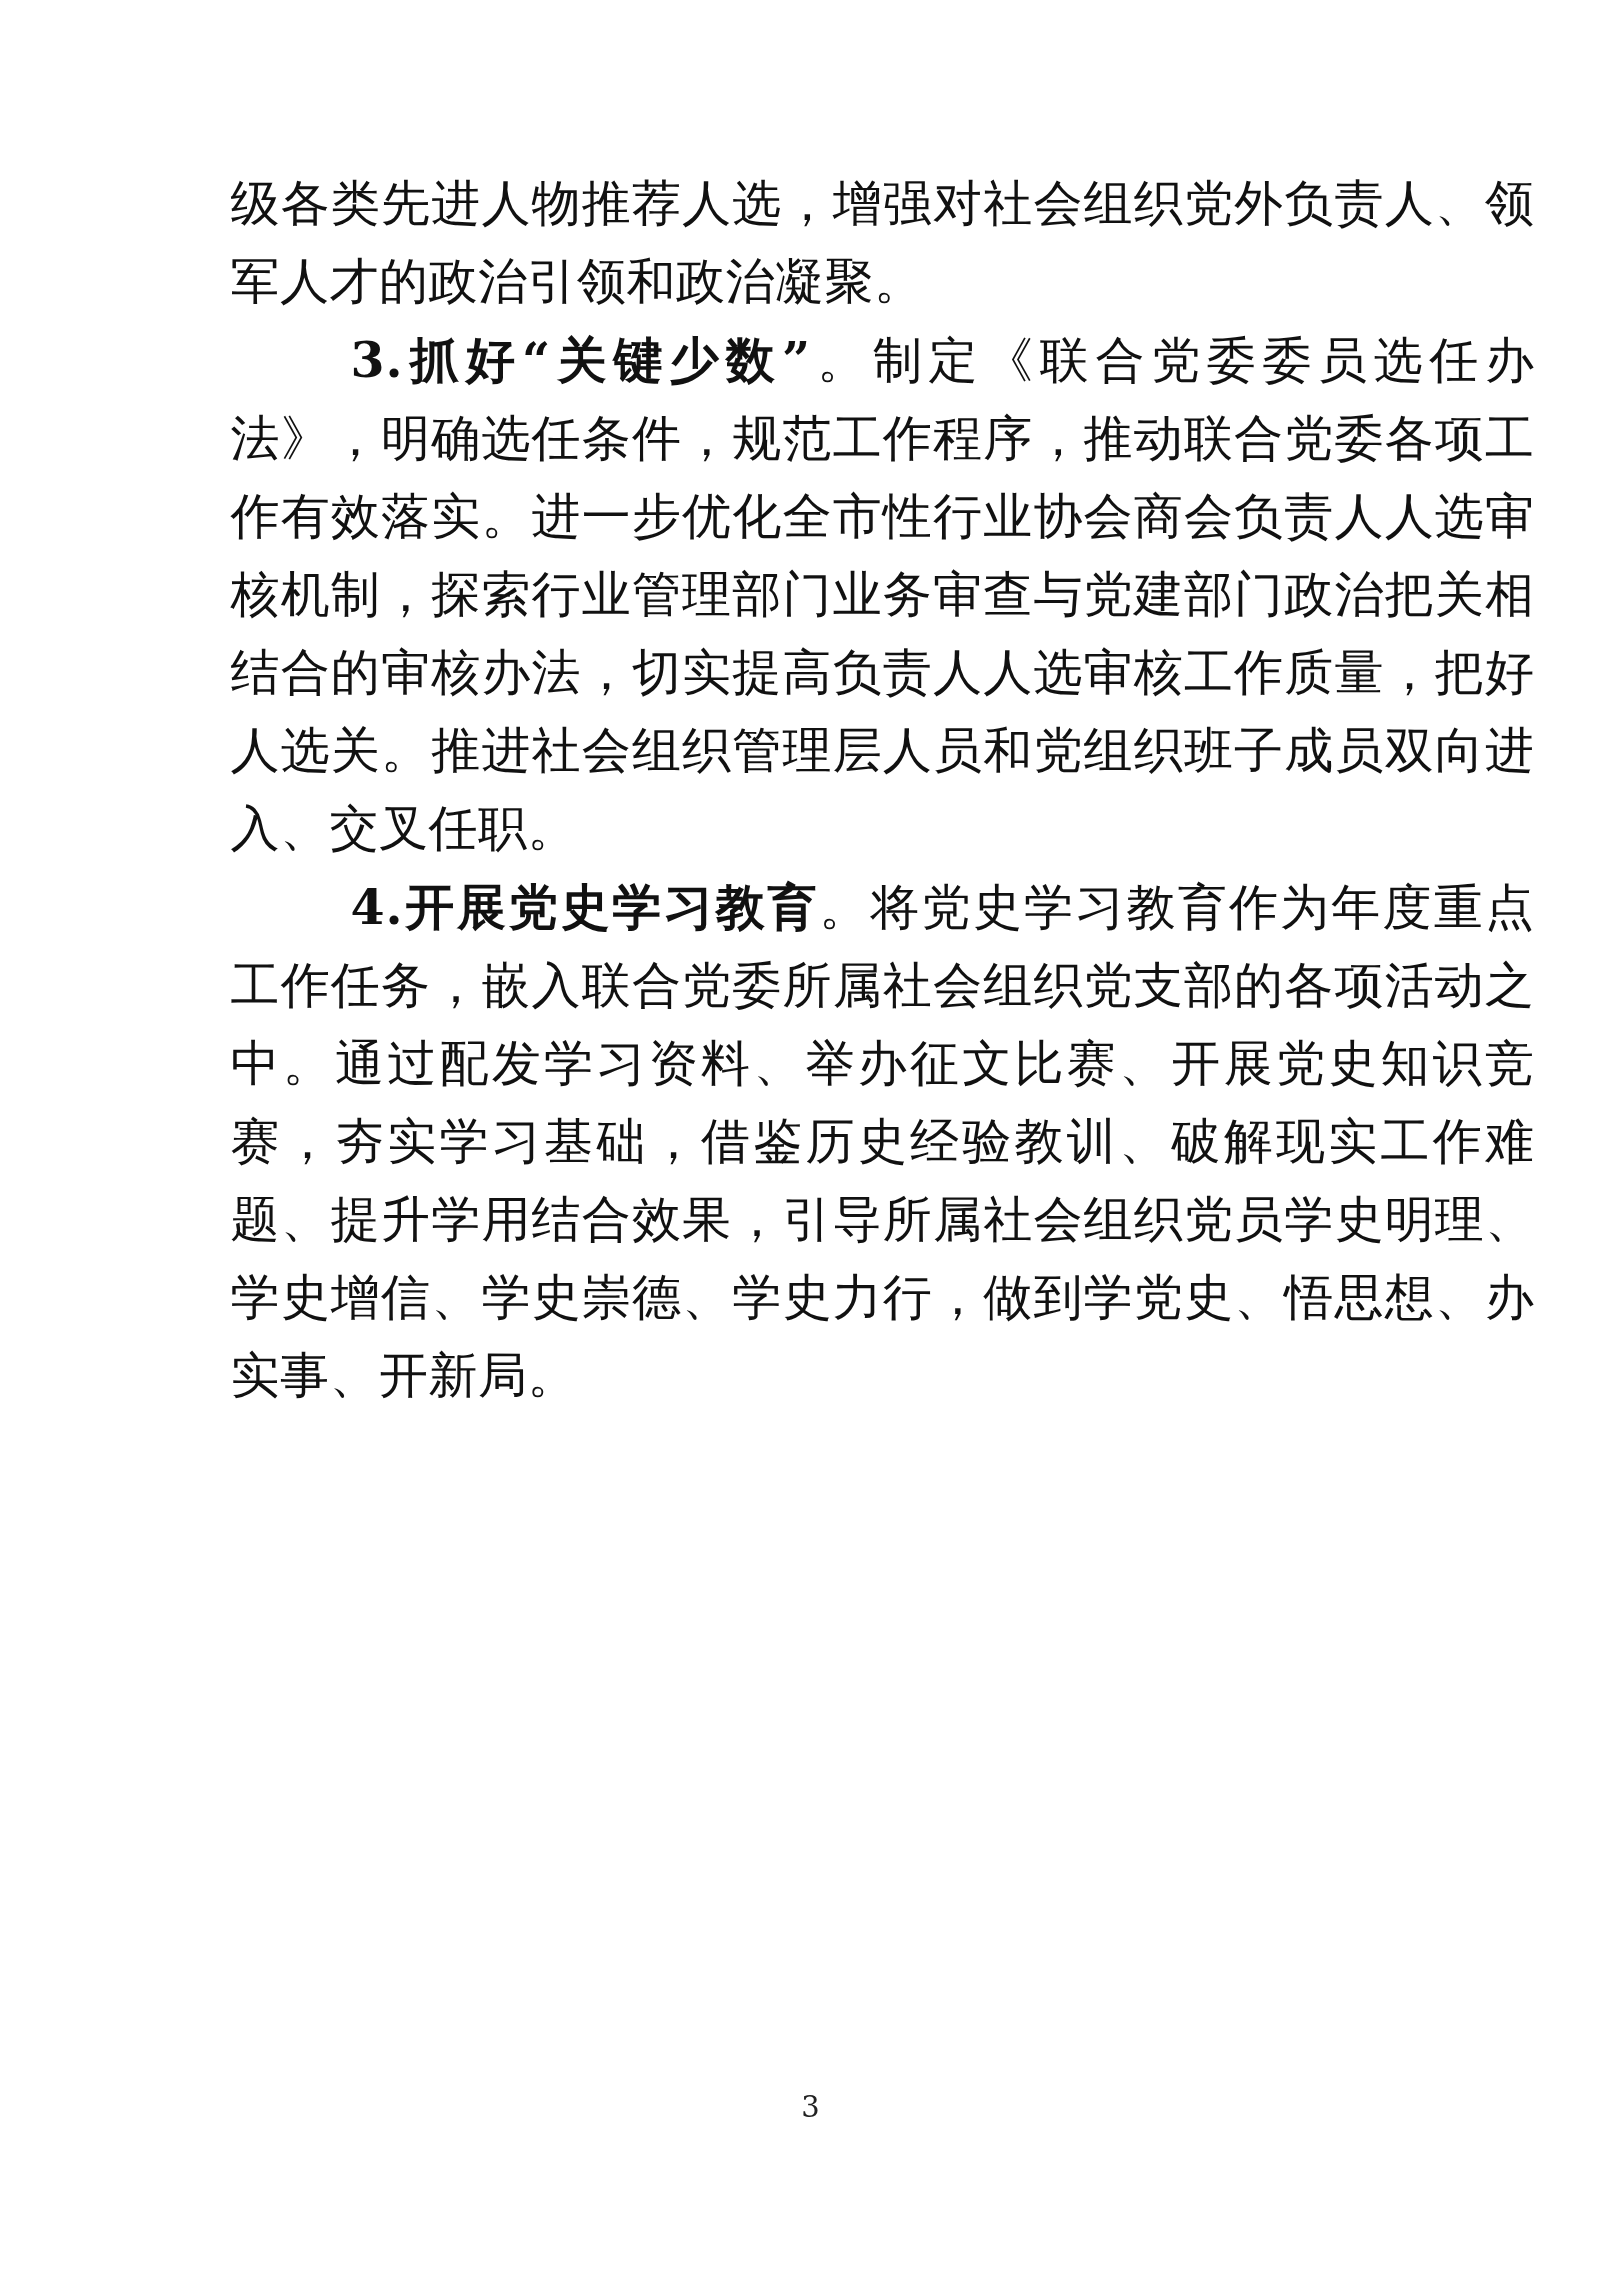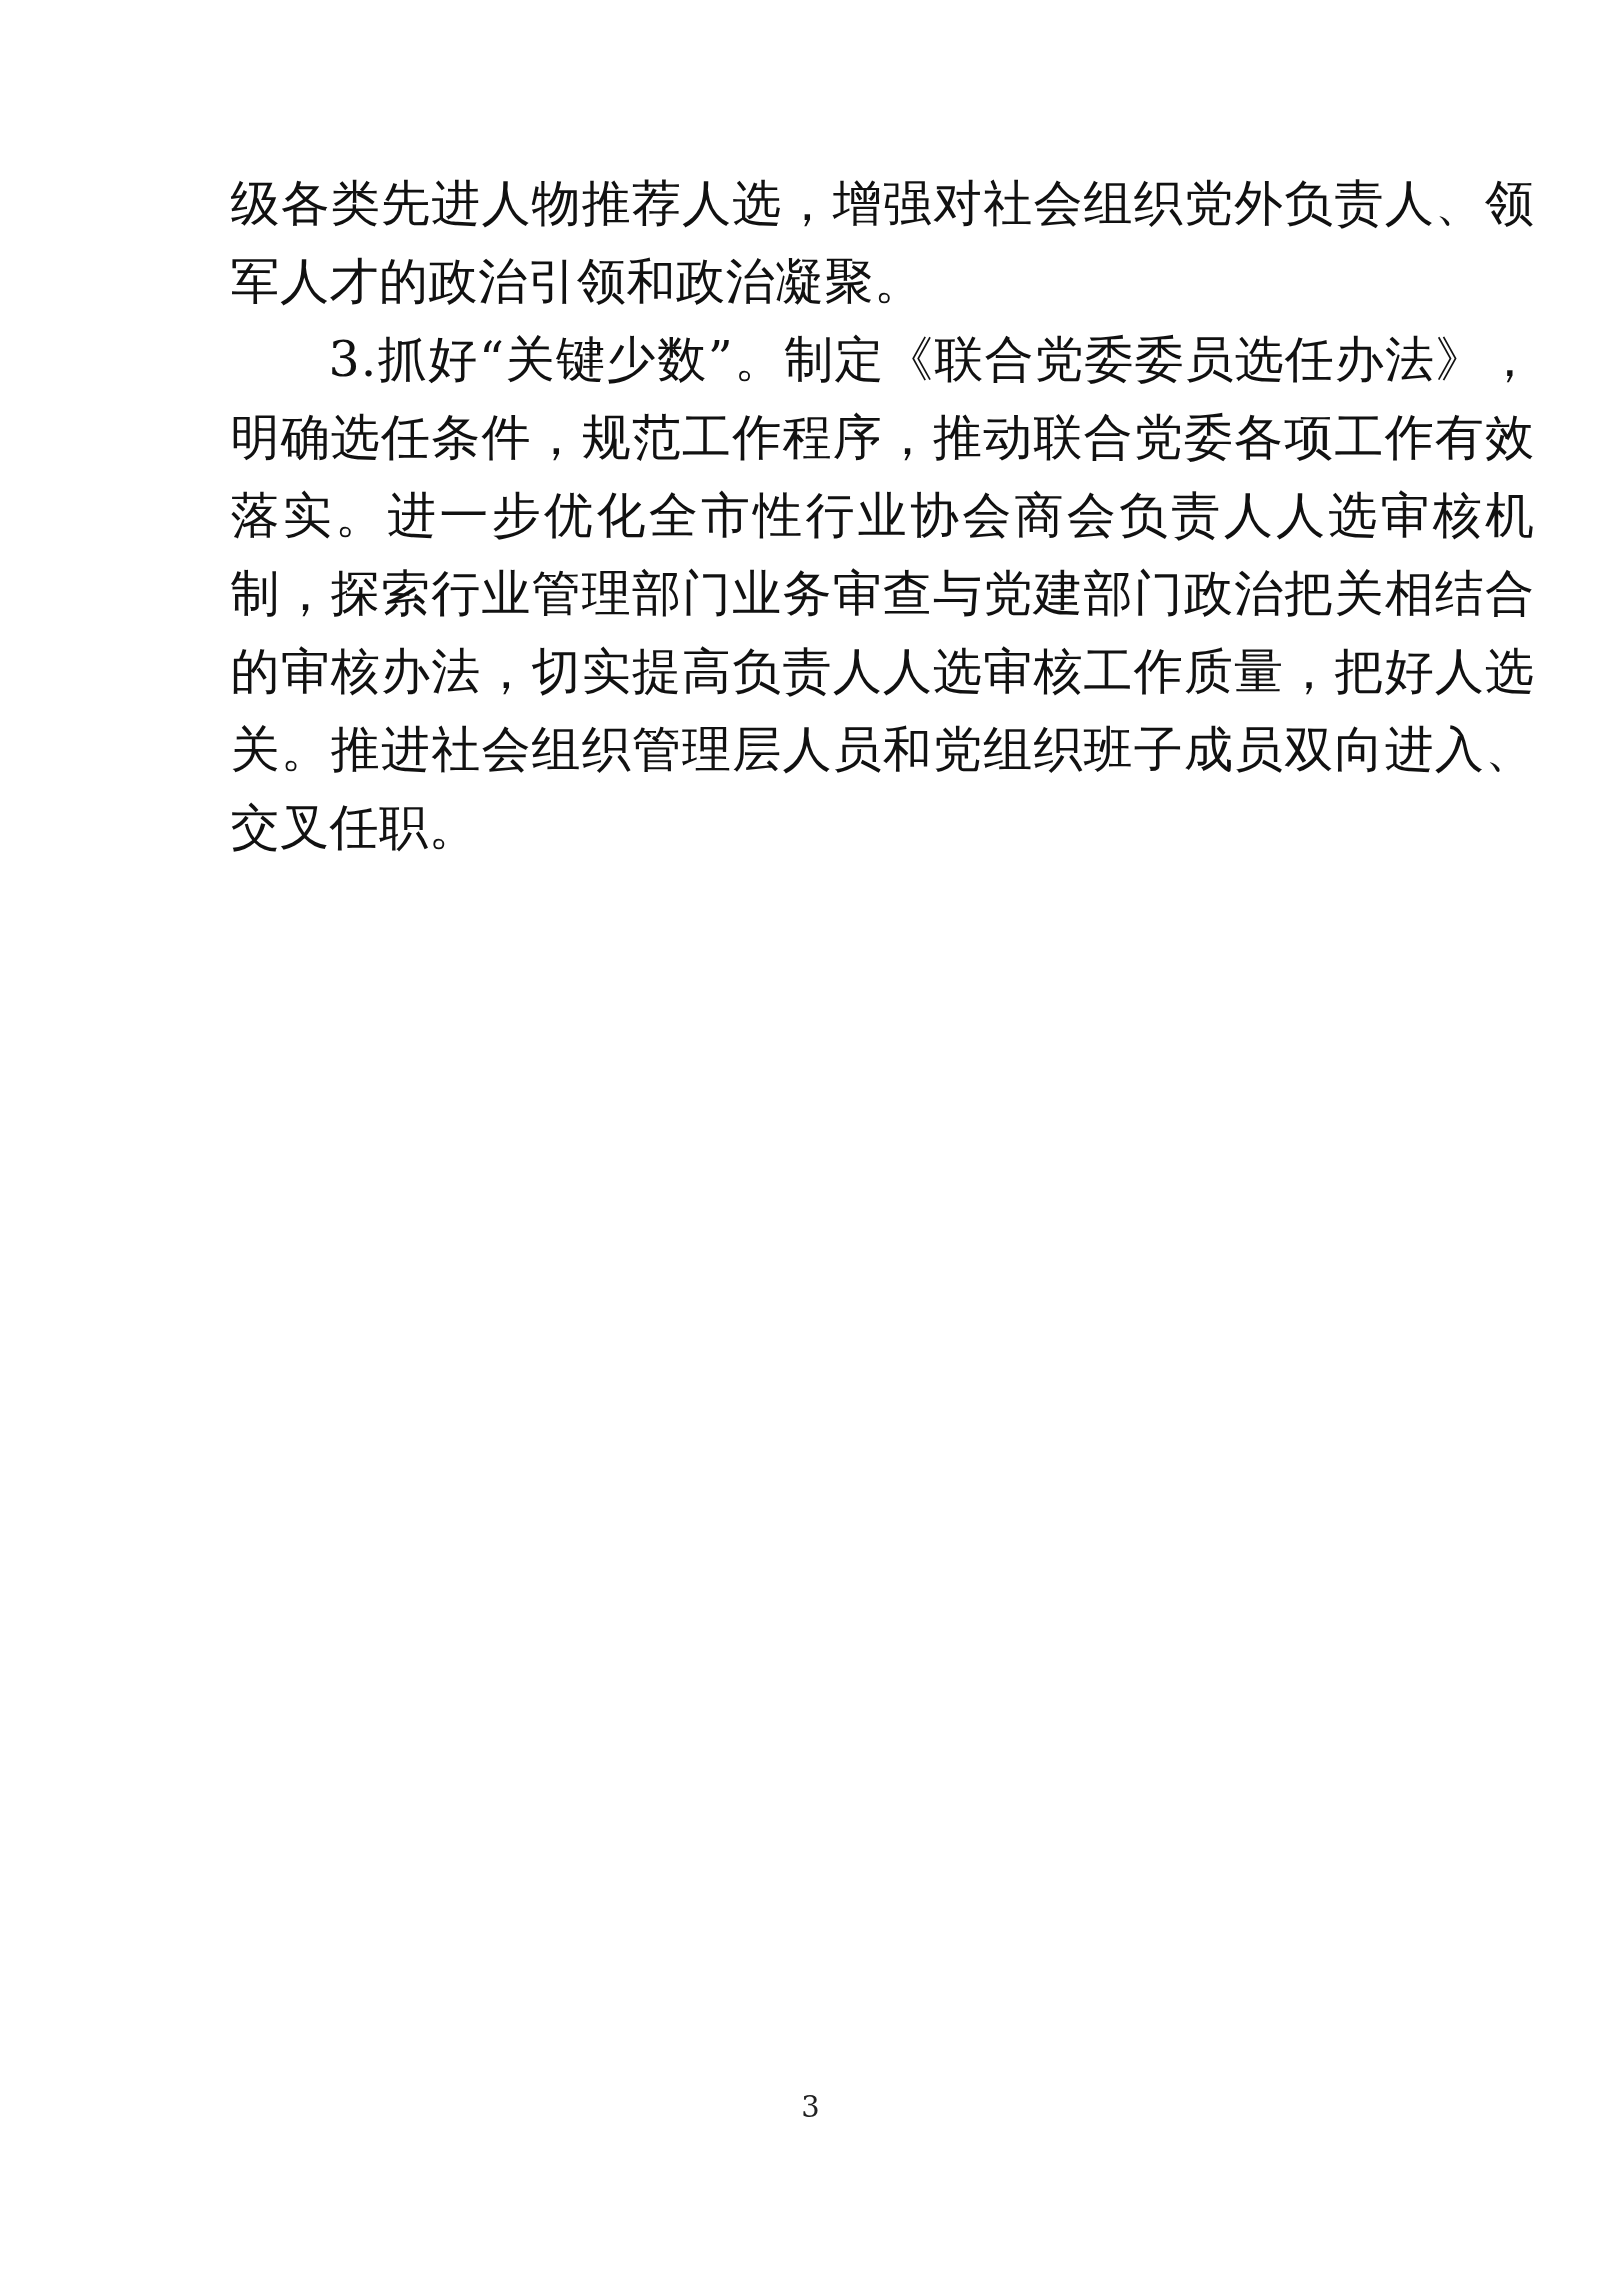--- a/index.html
+++ b/index.html
@@ -34,22 +34,23 @@
     font-weight: 400;
     -webkit-font-smoothing: none;
   }
   .para.indent {
     text-indent: 98px;
   }
   .para + .para {
     margin-top: 0px;
   }
   .lead {
-    font-weight: 400;
+    font-weight: 700;
     letter-spacing: 1px;
+    margin-left: 22px;
   }
   .page-number {
     position: absolute;
     left: 0;
     right: 0;
     top: 2090px;
     text-align: center;
     font-size: 29px;
     line-height: 35px;
     color: #222222;
@@ -64,20 +65,23 @@
   <div class="doc-body">
 
     <p class="para">
       <span>级各类先进人物推荐人选，增强对社会组织党外负责人、领军人才的政治引领和政治凝聚。</span>
     </p>
 
     <p class="para indent">
       <span class="lead">3.抓好“关键少数”</span><span>。制定《联合党委委员选任办法》，明确选任条件，规范工作程序，推动联合党委各项工作有效落实。进一步优化全市性行业协会商会负责人人选审核机制，探索行业管理部门业务审查与党建部门政治把关相结合的审核办法，切实提高负责人人选审核工作质量，把好人选关。推进社会组织管理层人员和党组织班子成员双向进入、交叉任职。</span>
     </p>
 
+    <p class="para indent">
+      <span class="lead">4.开展党史学习教育</span><span>。将党史学习教育作为年度重点工作任务，嵌入联合党委所属社会组织党支部的各项活动之中。通过配发学习资料、举办征文比赛、开展党史知识竞赛，夯实学习基础，借鉴历史经验教训、破解现实工作难题、提升学用结合效果，引导所属社会组织党员学史明理、学史增信、学史崇德、学史力行，做到学党史、悟思想、办实事、开新局。</span>
+    </p>
 
 
   </div>
 
   <div class="page-number">3</div>
 
 </div>
 
 
 </body></html>

